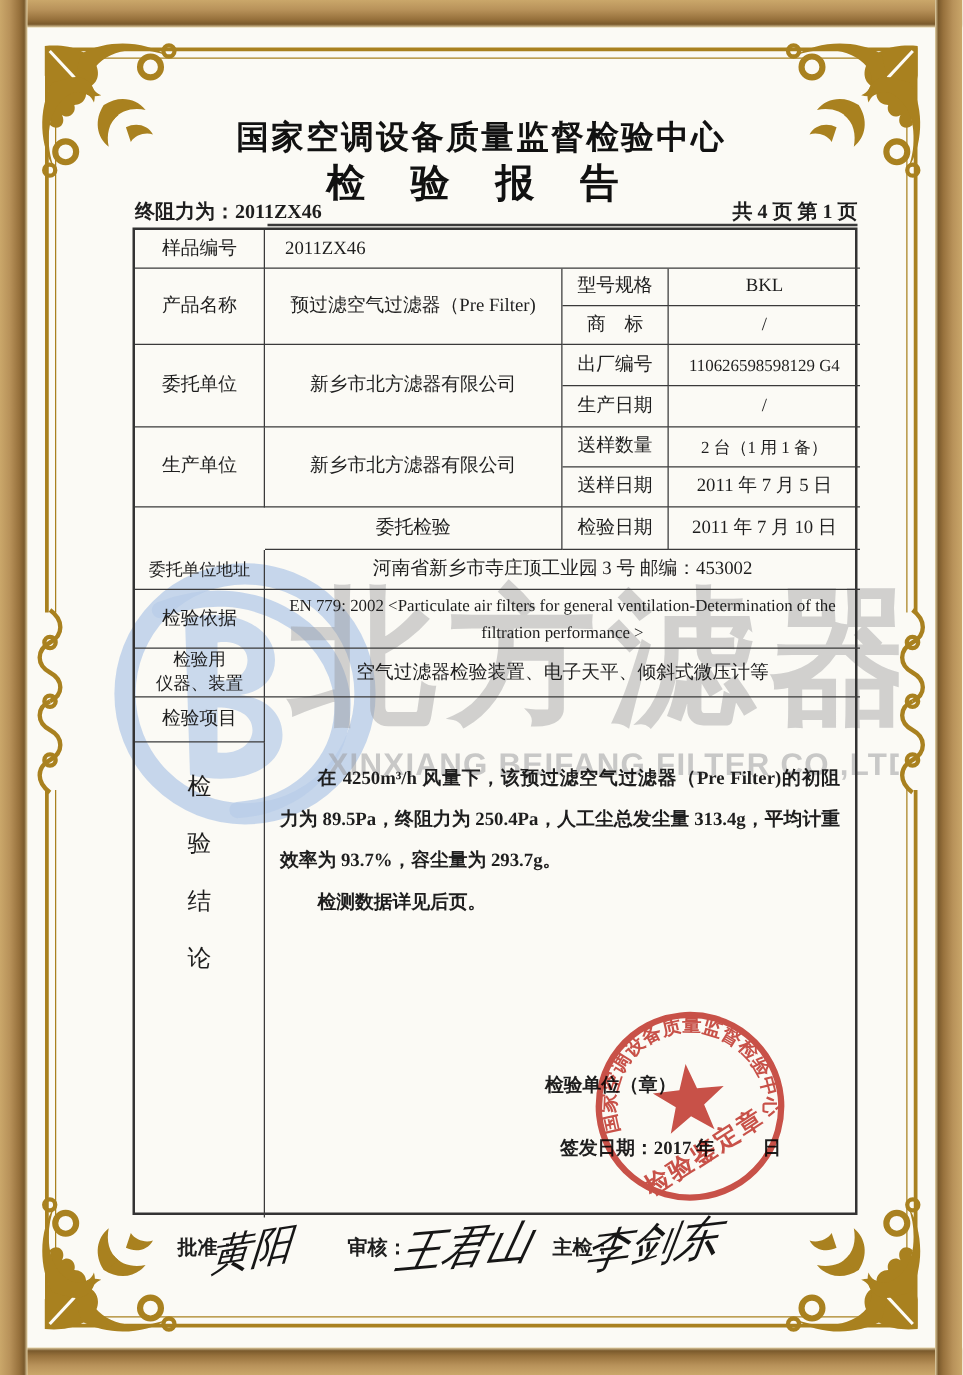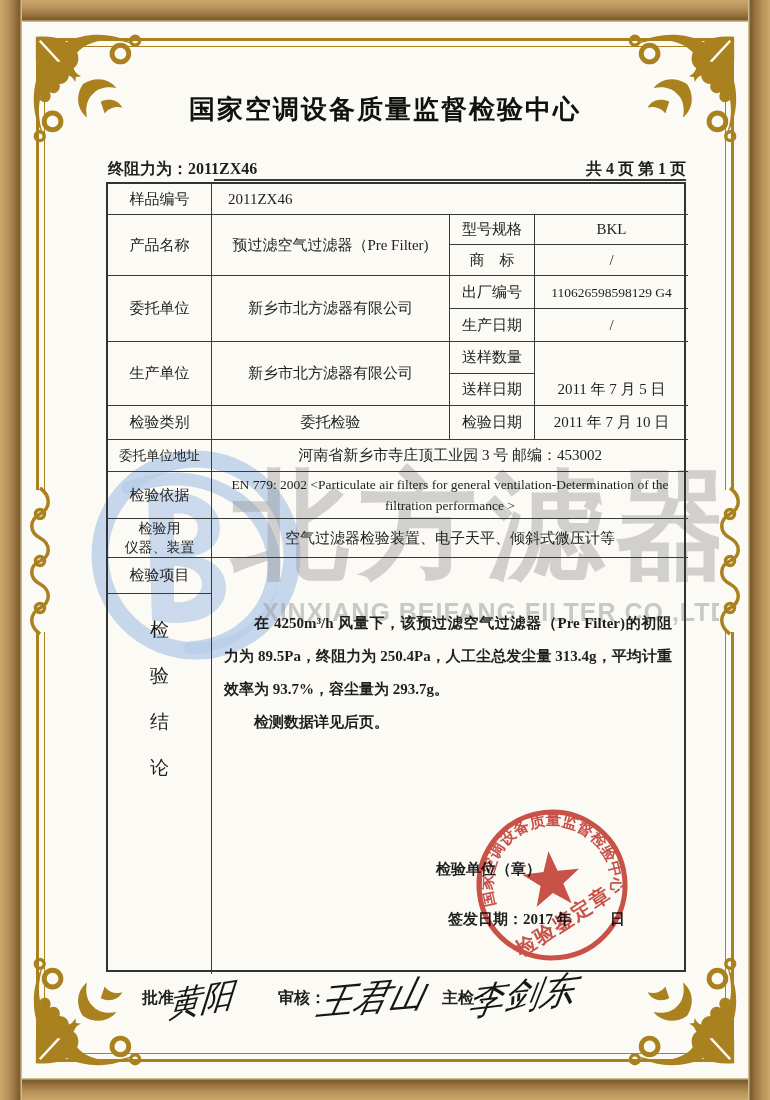--- a/index.html
+++ b/index.html
@@ -146,20 +146,21 @@
       <path d="M50,48 C120,20 190,60 196,120 C198,170 160,205 112,208" stroke-width="13" stroke-linecap="round"></path>
     </g>
     <g fill="#b9cde8" fill-opacity="0.75">
       <path d="M70,55 C110,45 142,62 142,88 C142,104 130,114 114,116 C134,118 148,130 148,148 C148,174 116,190 74,180 Z M96,74 L96,104 C112,106 120,98 120,88 C120,78 110,72 96,74 Z M96,126 L96,162 C114,164 124,154 124,144 C124,132 112,126 96,126 Z"></path>
     </g>
   </svg>
   <div class="wm-cn">北方滤器</div>
   <div class="wm-en">XINXIANG BEIFANG FILTER CO.,LTD.</div>
 
   <div class="org-title">国家空调设备质量监督检验中心</div>
+  <div class="doc-title">检 验 报 告</div>
   <div class="report-line">
     <span class="report-no">终阻力为：2011ZX46</span>
     <span class="pagination">共 4 页 第 1 页</span>
   </div>
   <div class="underline"></div>
 
   <div class="report-table">
     <div class="cell" style="grid-column:1;grid-row:1">样品编号</div>
     <div class="cell left last-col" style="grid-column:2/5;grid-row:1">2011ZX46</div>
 
@@ -173,24 +174,24 @@
     <div class="cell" style="grid-column:1;grid-row:4/6">委托单位</div>
     <div class="cell" style="grid-column:2;grid-row:4/6">新乡市北方滤器有限公司</div>
     <div class="cell" style="grid-column:3;grid-row:4">出厂编号</div>
     <div class="cell last-col small" style="grid-column:4;grid-row:4">110626598598129 G4</div>
     <div class="cell" style="grid-column:3;grid-row:5">生产日期</div>
     <div class="cell last-col" style="grid-column:4;grid-row:5">/</div>
 
     <div class="cell" style="grid-column:1;grid-row:6/8">生产单位</div>
     <div class="cell" style="grid-column:2;grid-row:6/8">新乡市北方滤器有限公司</div>
     <div class="cell" style="grid-column:3;grid-row:6">送样数量</div>
+    <div class="cell last-col small" style="grid-column:4;grid-row:6">2 台（1 用 1 备）</div>
     <div class="cell" style="grid-column:3;grid-row:7">送样日期</div>
     <div class="cell last-col" style="grid-column:4;grid-row:7">2011 年 7 月 5 日</div>
 
-    <div class="cell" style="grid-column:1;grid-row:8">检验类别</div>
     <div class="cell" style="grid-column:2;grid-row:8">委托检验</div>
     <div class="cell" style="grid-column:3;grid-row:8">检验日期</div>
     <div class="cell last-col" style="grid-column:4;grid-row:8">2011 年 7 月 10 日</div>
 
     <div class="cell small" style="grid-column:1;grid-row:9">委托单位地址</div>
     <div class="cell last-col" style="grid-column:2/5;grid-row:9">河南省新乡市寺庄顶工业园 3 号 邮编：453002</div>
 
     <div class="cell" style="grid-column:1;grid-row:10">检验依据</div>
     <div class="cell last-col small" style="grid-column:2/5;grid-row:10;line-height:21px">EN 779: 2002 &lt;Particulate air filters for general ventilation-Determination of the filtration performance &gt;</div>
 

